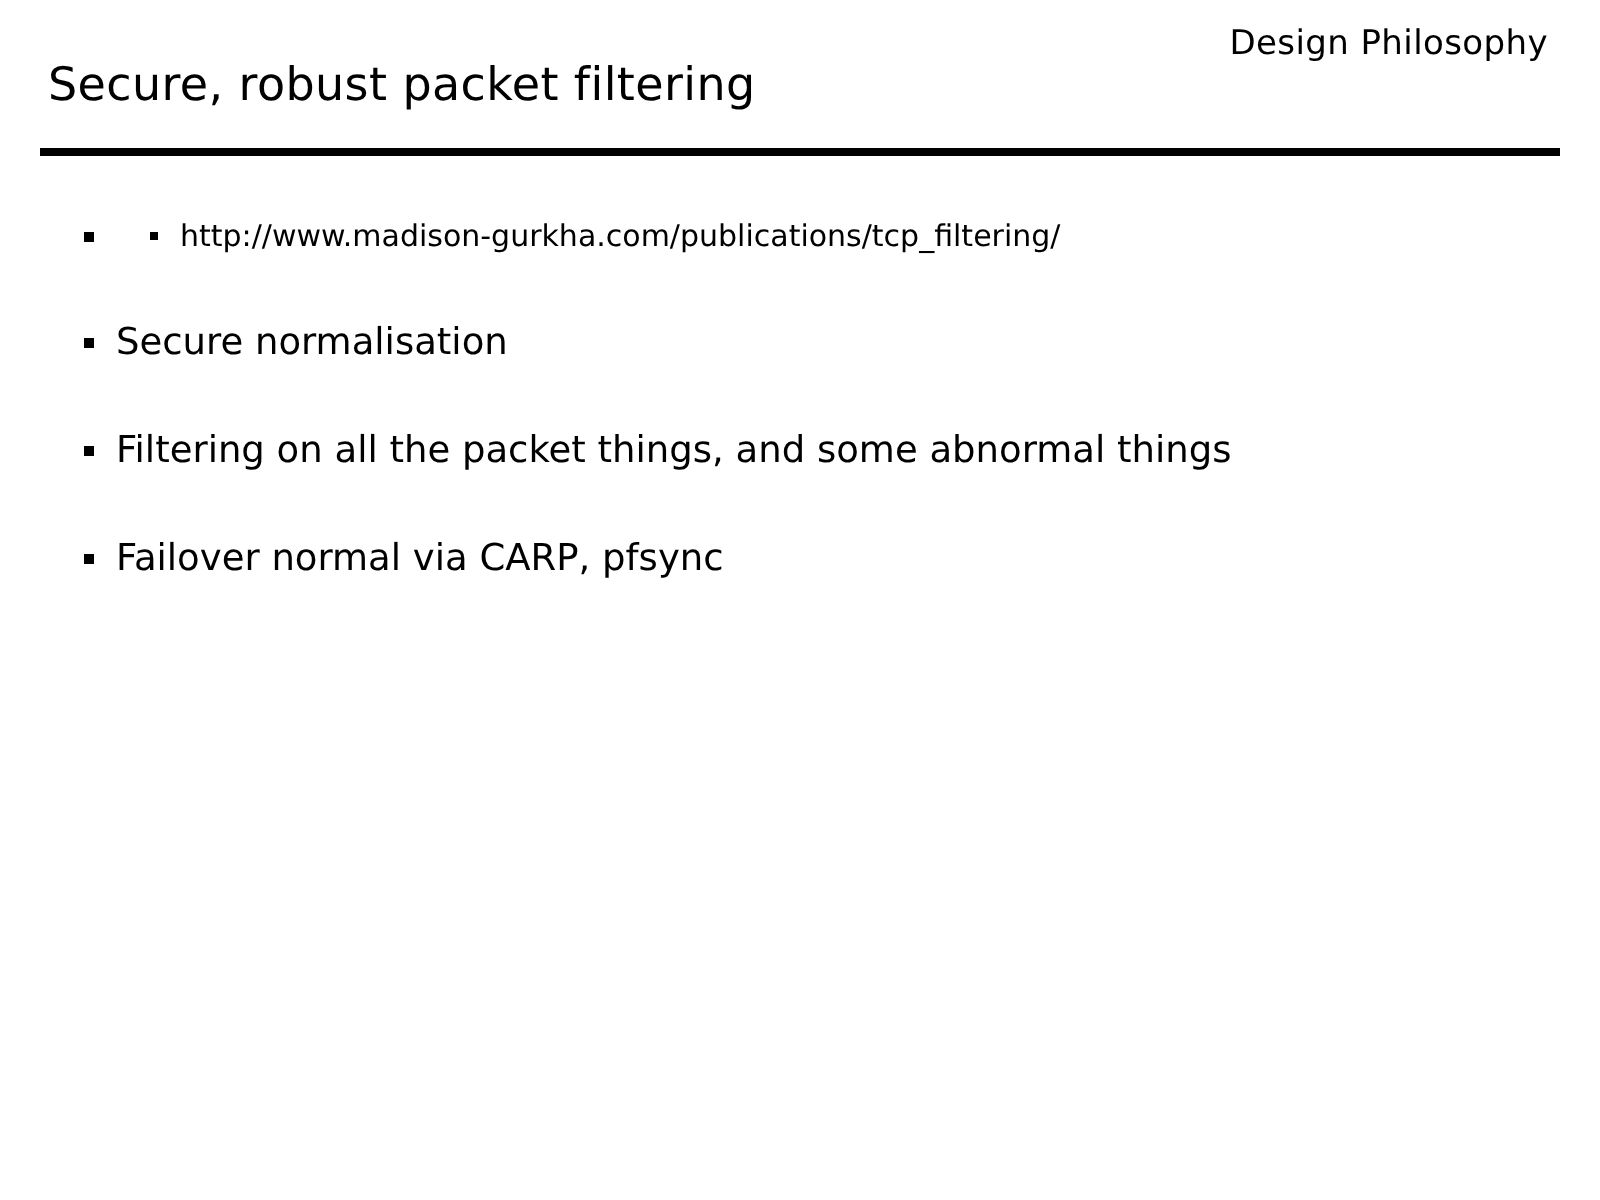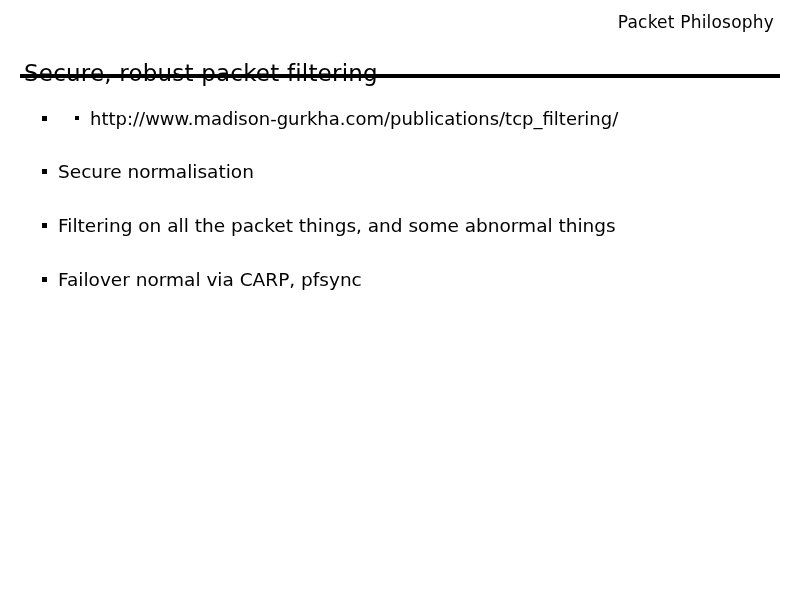--- a/index.html
+++ b/index.html
@@ -24,21 +24,21 @@
     position: absolute;
     top: 12px;
     right: 26px;
     font-size: 17px;
     font-family: "DejaVu Sans", sans-serif;
     color: #000;
     letter-spacing: 0.2px;
   }
   .title {
     position: absolute;
-    top: 60px;
+    top: 30px;
     left: 24px;
     font-size: 23px;
     font-family: "DejaVu Sans", sans-serif;
     color: #000;
     letter-spacing: 0.2px;
   }
   .title-rule {
     position: absolute;
     top: 74px;
     left: 20px;
@@ -65,21 +65,21 @@
     left: 2px;
     top: 10px;
     width: 5px;
     height: 5px;
     background: #000;
   }
   .bullet-l2 {
     position: relative;
     padding-left: 18px;
     margin-left: 32px;
-    font-size: 18px;
+    font-size: 15px;
     line-height: 25px;
     color: #000;
   }
   .bullet-l2 > .marker {
     position: absolute;
     left: 3px;
     top: 10px;
     width: 4px;
     height: 4px;
     background: #000;
@@ -89,21 +89,21 @@
   }
   .group.tight {
     margin-bottom: 0;
   }
 </style>
 </head>
 <body>
 
 <div class="slide">
 
-  <div class="header-label">Packet Philosophy</div>
+  <div class="header-label">Design Philosophy</div>
 
   <div class="title">Secure, robust packet filtering</div>
 
   <div class="title-rule"></div>
 
   <div class="content">
 
     <div class="group">
       <div class="bullet-l1">
         <span class="marker"></span>

